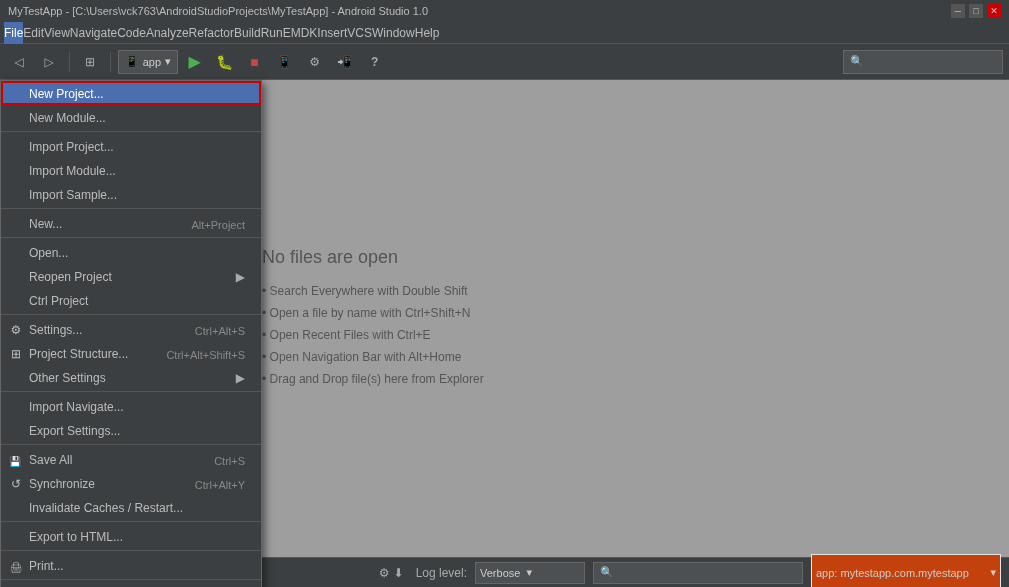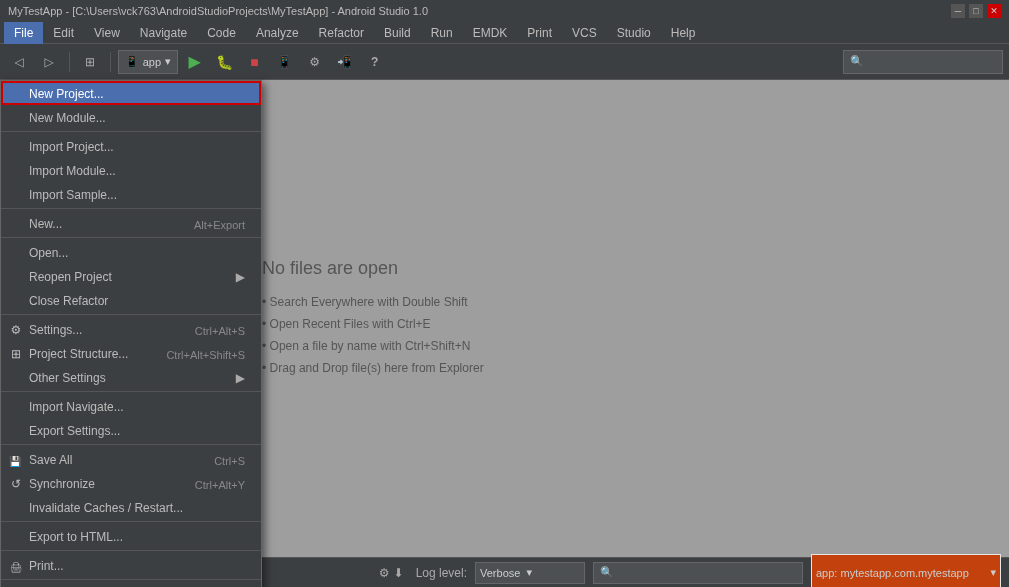--- a/index.html
+++ b/index.html
@@ -46,21 +46,21 @@
     .menu-bar {
       background: #3c3f41;
       display: flex;
       align-items: center;
       height: 22px;
       padding: 0 4px;
       border-bottom: 1px solid #555;
     }
     .menu-item {
       color: #bbbbbb;
-      padding: 2px 10px;
+      padding: 2px 0;
       cursor: pointer;
       font-size: 12px;
       height: 22px;
       display: flex;
       align-items: center;
     }
     .menu-item:hover, .menu-item.active {
       background: #4b6eaf;
       color: #ffffff;
     }
@@ -276,23 +276,23 @@
   <div class="menu-item active">File</div>
   <div class="menu-item">Edit</div>
   <div class="menu-item">View</div>
   <div class="menu-item">Navigate</div>
   <div class="menu-item">Code</div>
   <div class="menu-item">Analyze</div>
   <div class="menu-item">Refactor</div>
   <div class="menu-item">Build</div>
   <div class="menu-item">Run</div>
   <div class="menu-item">EMDK</div>
-  <div class="menu-item">Print</div>
+  <div class="menu-item">Insert</div>
   <div class="menu-item">VCS</div>
-  <div class="menu-item">Studio</div>
+  <div class="menu-item">Window</div>
   <div class="menu-item">Help</div>
 </div>
 
 <div class="toolbar">
   <div class="toolbar-btn" title="Back">◁</div>
   <div class="toolbar-btn" title="Forward">▷</div>
   <div class="toolbar-separator"></div>
   <div class="toolbar-btn" title="Sync">⊞</div>
   <div class="toolbar-separator"></div>
   <div class="app-selector">
@@ -327,32 +327,32 @@
     </div>
     <div class="dropdown-item">
       <span>Import Module...</span>
     </div>
     <div class="dropdown-item">
       <span>Import Sample...</span>
     </div>
     <div class="dropdown-separator"></div>
     <div class="dropdown-item">
       <span>New...</span>
-      <span class="shortcut">Alt+Export</span>
+      <span class="shortcut">Alt+Project</span>
     </div>
     <div class="dropdown-separator"></div>
     <div class="dropdown-item">
       <span>Open...</span>
     </div>
     <div class="dropdown-item">
       <span>Reopen Project</span>
       <span class="arrow">▶</span>
     </div>
     <div class="dropdown-item">
-      <span>Close Refactor</span>
+      <span>Ctrl Project</span>
     </div>
     <div class="dropdown-separator"></div>
     <div class="dropdown-item">
       <span class="icon-area">⚙</span>
       <span>Settings...</span>
       <span class="shortcut">Ctrl+Alt+S</span>
     </div>
     <div class="dropdown-item">
       <span class="icon-area">⊞</span>
       <span>Project Structure...</span>
@@ -397,22 +397,23 @@
       
       
     </div>
 
   </div>
 
   <div class="content-area">
     <div class="no-files-title">No files are open</div>
     <ul class="no-files-hints">
       <li>Search Everywhere with Double Shift</li>
+      <li>Open a file by name with Ctrl+Shift+N</li>
       <li>Open Recent Files with Ctrl+E</li>
-      <li>Open a file by name with Ctrl+Shift+N</li>
+      <li>Open Navigation Bar with Alt+Home</li>
       <li>Drag and Drop file(s) here from Explorer</li>
     </ul>
   </div>
 
 </div>
 
 <div class="status-bar">
   <div class="logcat-tab">
     🐞 <span>logcat</span>
   </div>

